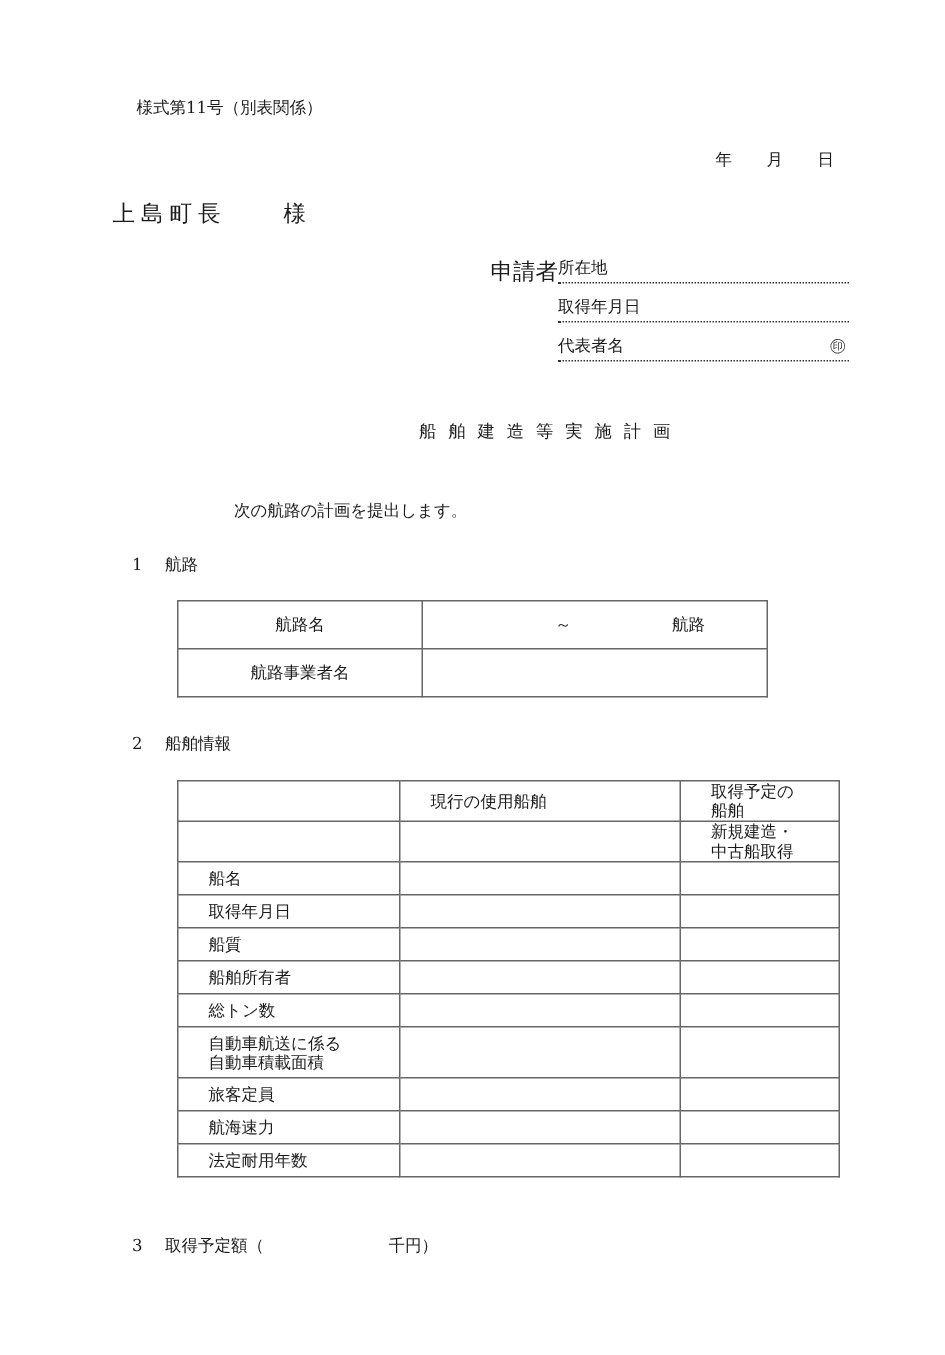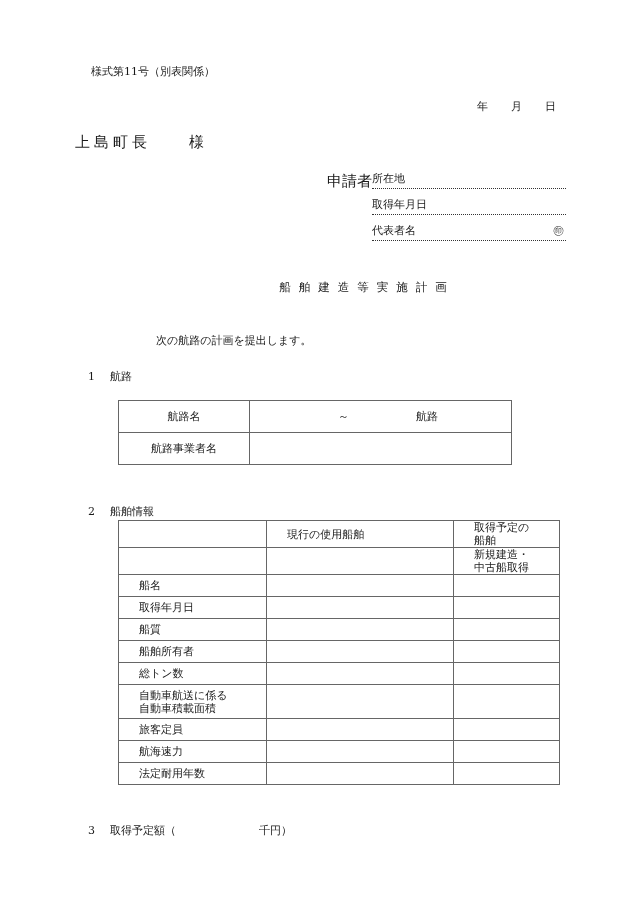--- a/index.html
+++ b/index.html
@@ -13,21 +13,21 @@
     .date { top: 99px; font-size: 11px; }
     .addressee { left: 75px; top: 133px; font-size: 15px; letter-spacing: 4px; }
     .applicant-label { left: 327px; top: 172px; font-size: 15px; }
     .field { left: 372px; width: 194px; font-size: 11px; border-bottom: 1px dotted #333; height: 16px; line-height: 14px; }
     .seal { position: absolute; right: 2px; top: 0; font-size: 11px; }
     .title { left: 0; width: 630px; text-align: center; top: 280px; font-size: 11.5px; letter-spacing: 8px; padding-left: 8px; box-sizing: border-box; margin-left: 48px; }
     .intro { left: 108px; top: 333px; font-size: 11px; margin-left: 48px; }
     .sec { font-size: 11px; }
     .sec .num { display: inline-block; width: 22px; }
     table { border-collapse: collapse; position: absolute; }
-    td { border: 1px solid #666; padding: 0 6px; font-size: 11px; vertical-align: middle; }
+    td { border: 1px solid #666; padding: 0 22px; font-size: 11px; vertical-align: middle; }
     .t1 { left: 118px; top: 400px; width: 394px; }
     .t1 td { height: 31px; }
     .t1 td.lbl { width: 118px; text-align: center; }
     .route-cell { position: relative; }
     .route-cell .tilde { position: absolute; left: 88px; top: 8px; }
     .route-cell .suffix { position: absolute; left: 166px; top: 8px; }
     .t2 { left: 118px; top: 520px; width: 442px; }
     .t2 td { height: 21px; line-height: 13px; padding: 0 20px; }
     .t2 td.c0 { width: 107px; }
     .t2 td.c1 { width: 146px; }
@@ -74,21 +74,21 @@
       <span class="suffix">航路</span>
     </td>
   </tr>
   <tr>
     <td class="lbl">航路事業者名</td>
     <td></td>
   </tr>
 </tbody>
   </table>
 
-<div class="abs sec" style="left:88px; top:504px">
+<div class="abs sec" style="left:88px; top:488px">
   <span class="num">2</span><span>船舶情報</span>
 </div>
 
 <table class="t2">
   <tbody>
       <tr>
     <td class="c0"></td>
     <td class="c1">現行の使用船舶</td>
     <td>取得予定の船舶</td>
   </tr>

